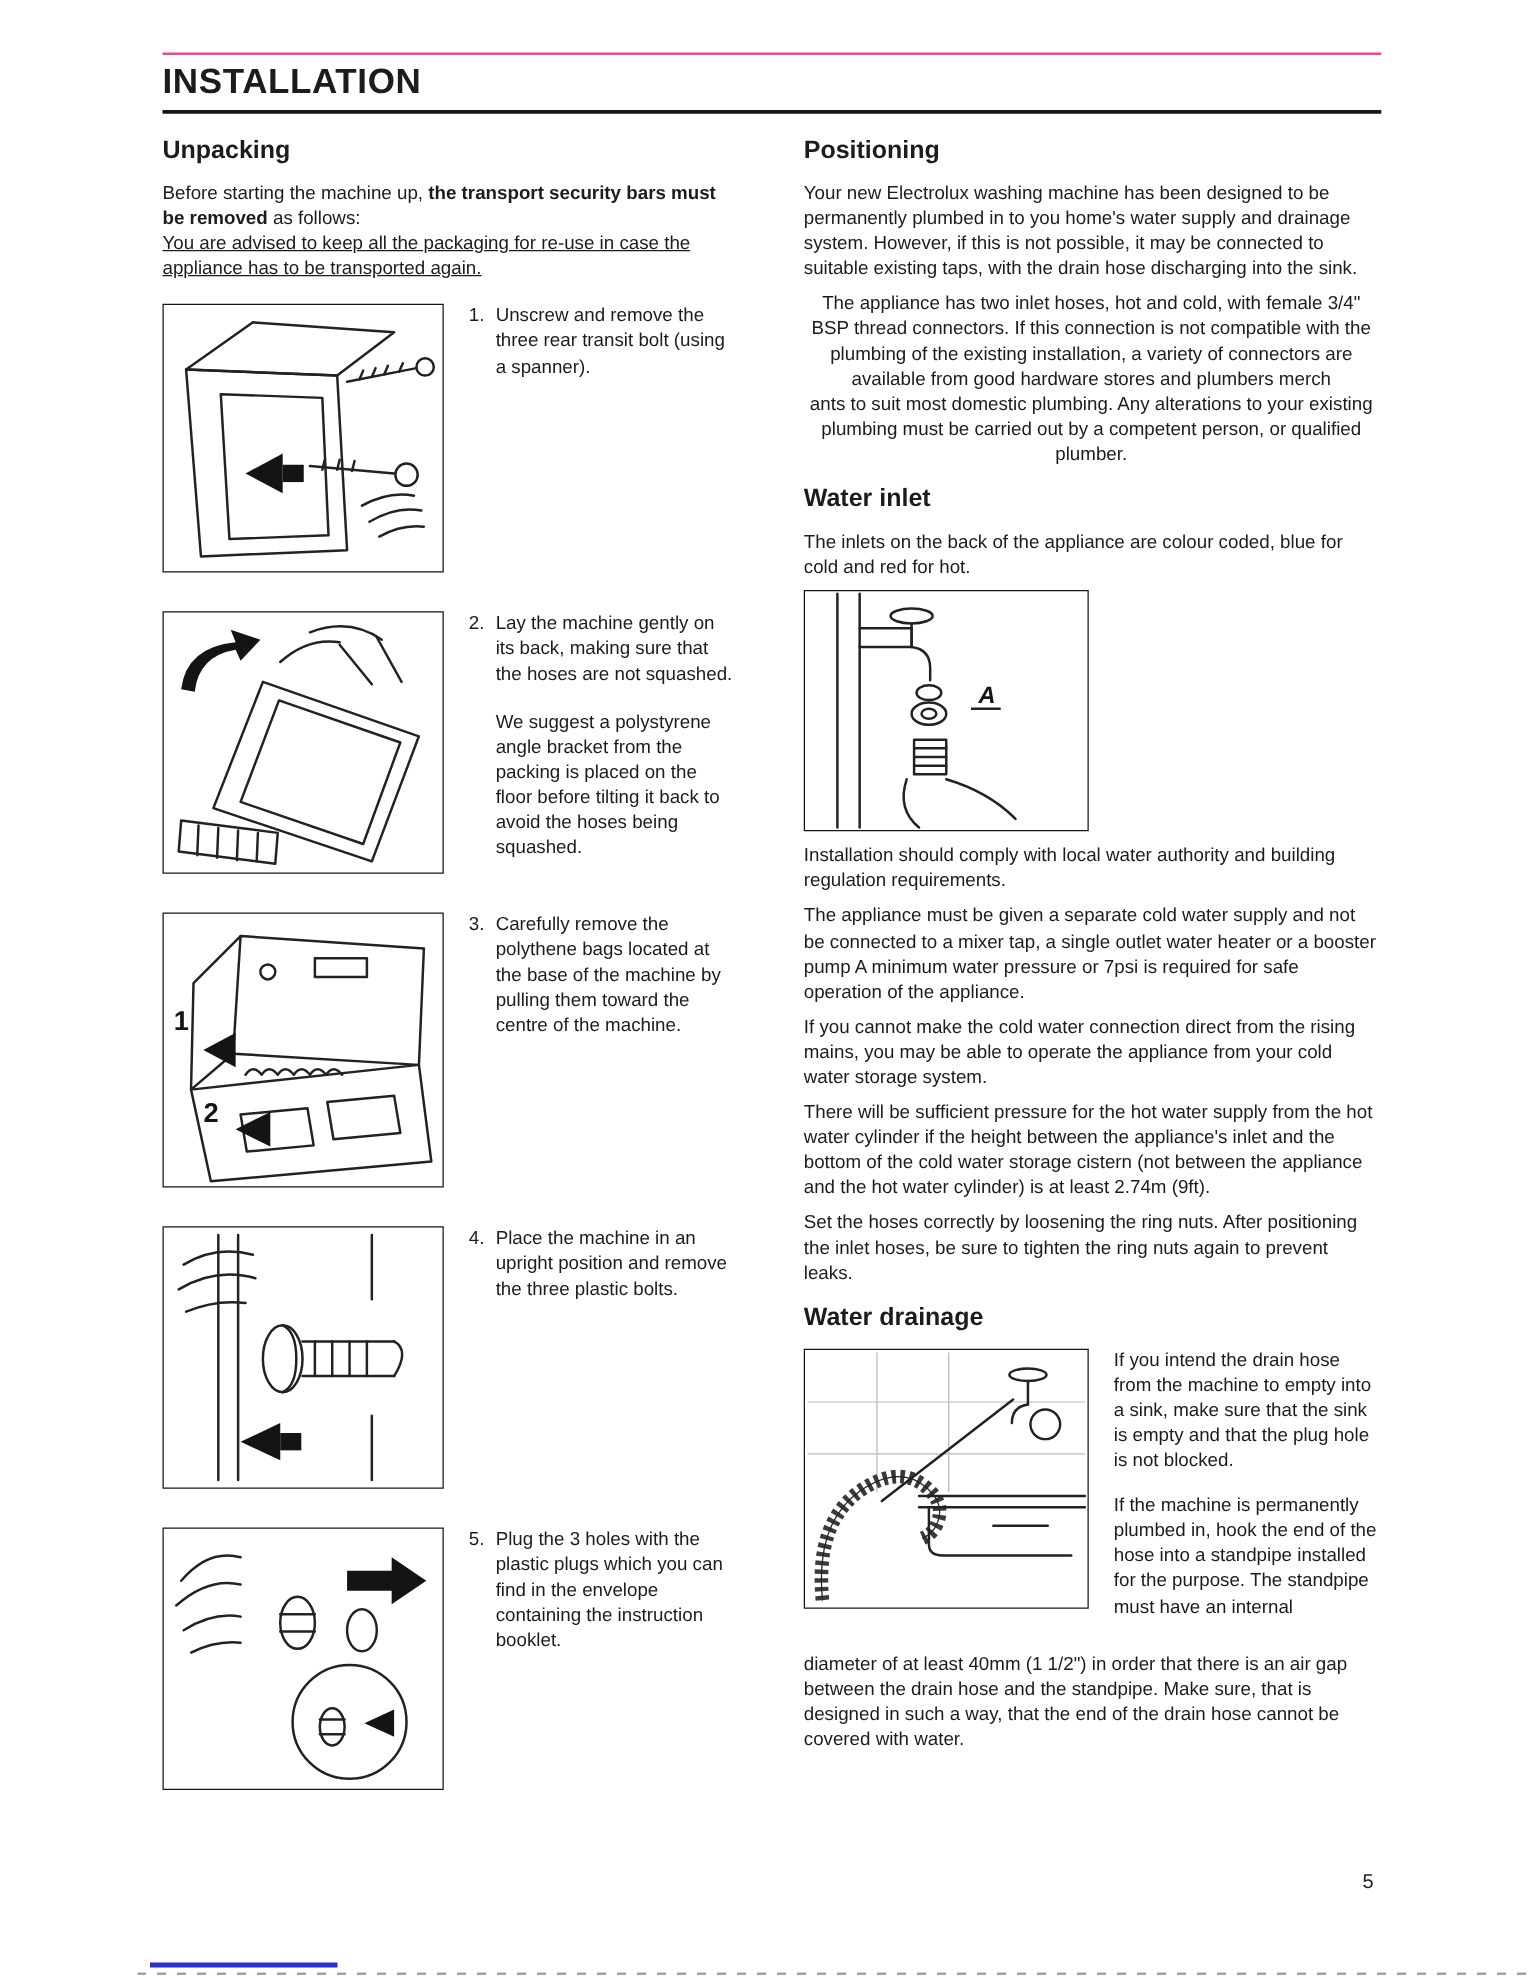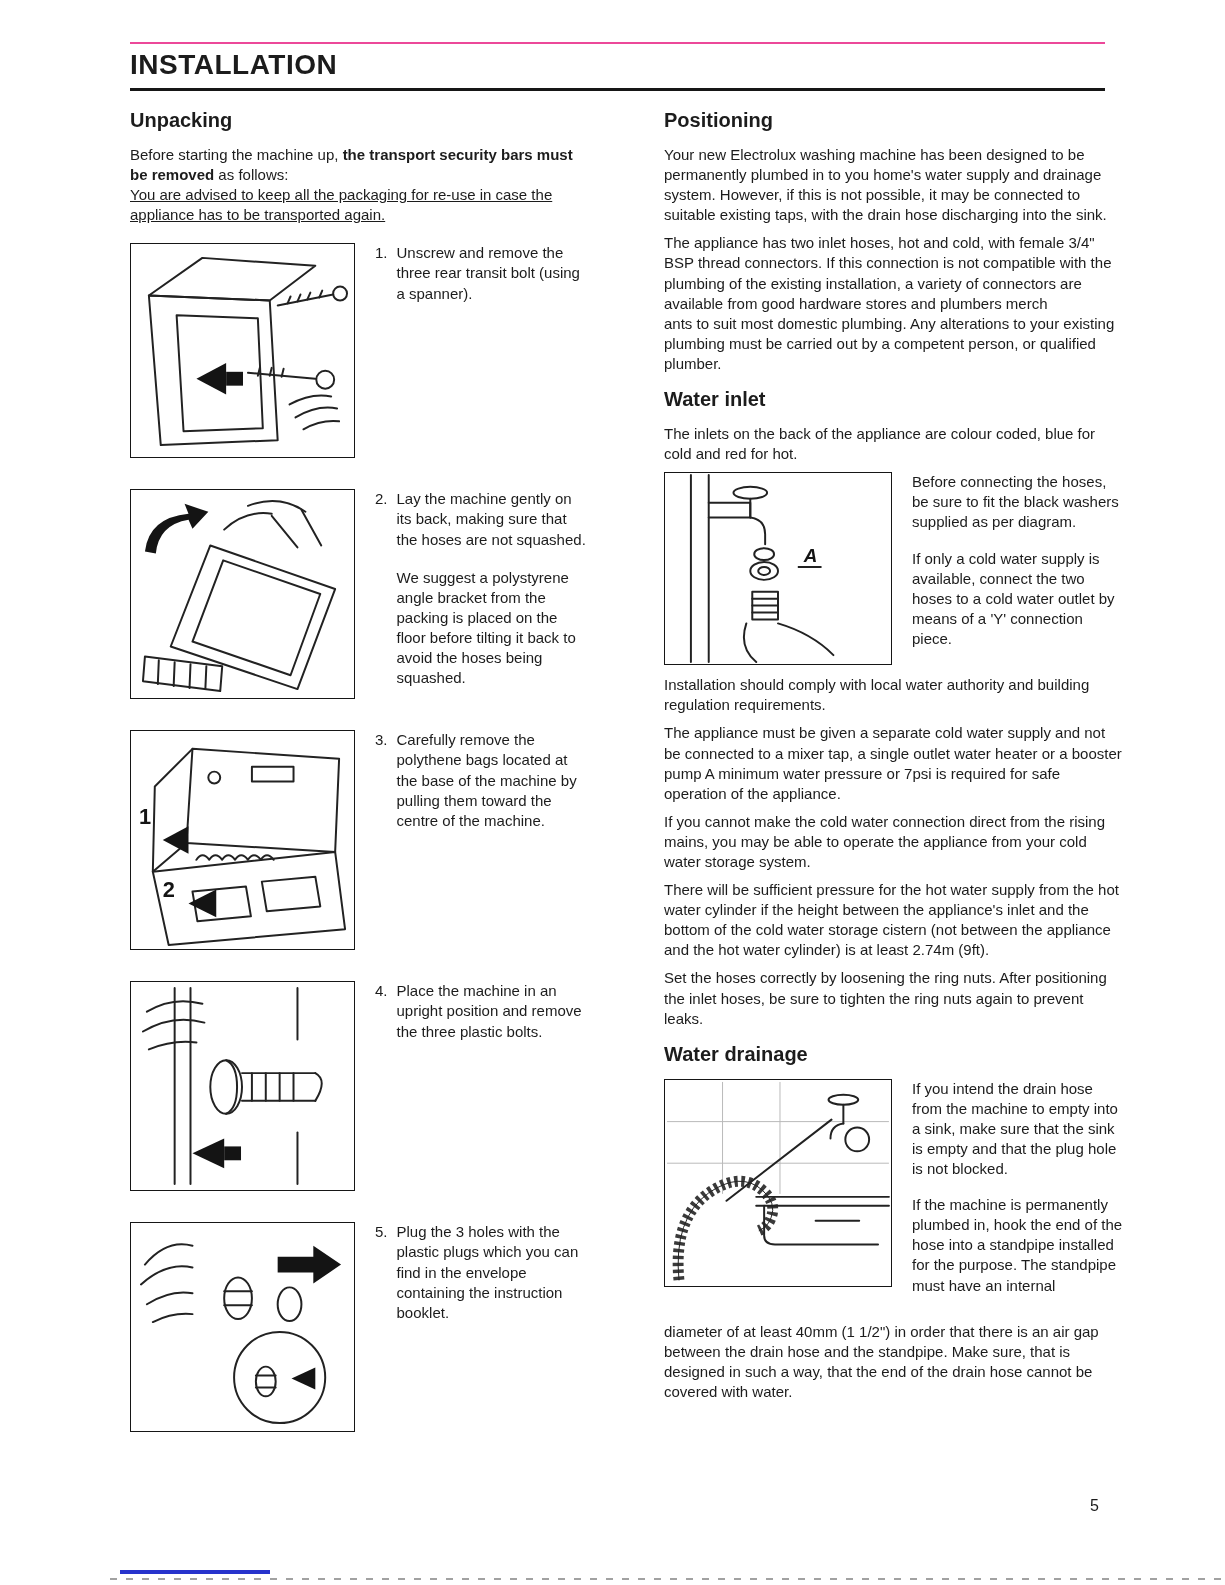--- a/index.html
+++ b/index.html
@@ -14,29 +14,29 @@
   .page { position:absolute; inset:0; padding:42px 120px 0 130px; }
 
   .title-block {
     border-top:2px solid #ec4899;
     border-bottom:3px solid #161616;
     padding:5px 0 7px 0;
     margin-bottom:10px;
   }
   h1 { font-size:28px; font-weight:bold; letter-spacing:0.5px; }
 
-  .columns { display:flex; gap:74px; }
+  .columns { display:flex; gap:53px; }
   .col { width:460px; }
 
   h2.section { font-size:20px; font-weight:bold; margin:14px 0 13px 0; }
   h2.first { margin-top:8px; }
 
   p, .ptext { font-size:15px; line-height:1.34; }
   p { margin-bottom:8px; }
-  .tight span { display:block; }
+  .tight span { display:block;text-align:center; }
 
   .intro { margin-bottom:18px; }
   .intro .line2 { display:block;text-decoration:underline; }
 
   .step { display:flex; gap:20px; margin-bottom:31px; align-items:flex-start; }
   .figure-box {
     border:1.6px solid #161616;
     background:#fff;
     flex:none;
     overflow:hidden;
@@ -241,24 +241,20 @@
               <ellipse cx="100" cy="99" rx="14" ry="9"></ellipse>
               <ellipse cx="100" cy="99" rx="6" ry="4"></ellipse>
               <path d="M88 120 h26 v28 h-26 z"></path>
               <path d="M88 127 h26 M88 134 h26 M88 141 h26"></path>
               <path d="M114 152 q34 10 56 32 M82 152 q-8 24 10 39"></path>
             </g>
             <text class="svgtxt" x="140" y="90" font-size="19" font-style="italic">A</text>
             <line x1="134" y1="95" x2="158" y2="95" stroke="#222" stroke-width="2"></line>
           </svg>
         </div>
-        <div class="fig-side">
-          <p>Before connecting the hoses, be sure to fit the black washers supplied as per diagram.</p>
-          <p>If only a cold water supply is available, connect the two hoses to a cold water outlet by means of a 'Y' connection piece.</p>
-        </div>
       </div>
 
       <p>Installation should comply with local water authority and building regulation requirements.</p>
       <p>The appliance must be given a separate cold water supply and not be connected to a mixer tap, a single outlet water heater or a booster pump  A minimum water pressure or 7psi is required for safe operation of the appliance.</p>
       <p>If you cannot make the cold water connection direct from the rising mains, you may be able to operate the appliance from your cold water storage system.</p>
       <p>There will be sufficient pressure for the hot water supply from the hot water cylinder if the height between the appliance's inlet and the bottom of the cold water storage cistern (not between the appliance and the hot water cylinder) is at least 2.74m (9ft).</p>
       <p>Set the hoses correctly by loosening the ring nuts.  After positioning the inlet hoses, be sure to tighten the ring nuts again to prevent leaks.</p>
 
       <h2 class="section">Water drainage</h2>
 

